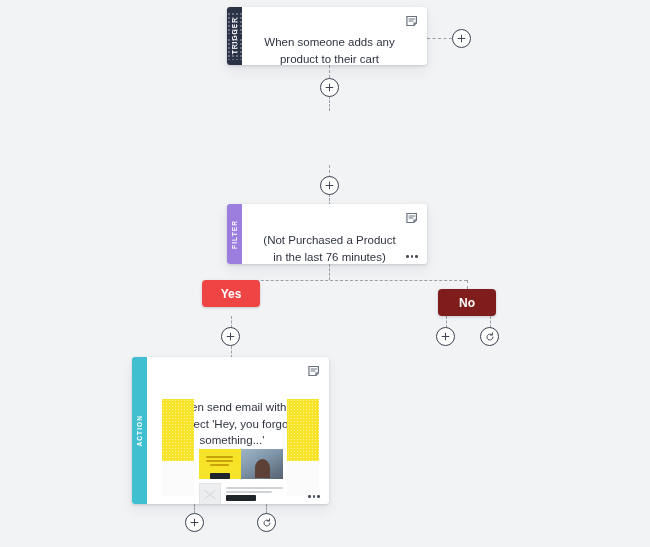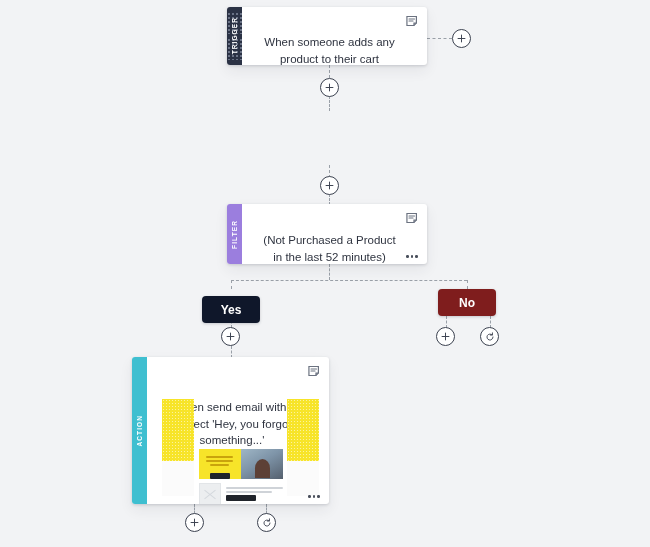--- a/index.html
+++ b/index.html
@@ -248,35 +248,35 @@
       <span class="tab-label">FILTER</span>
     </div>
     <div class="card-body">
       <span class="note-icon">
         <svg viewBox="0 0 14 14" width="13" height="13">
           <path d="M1 1.6h10.2v7.1l-2.6 2.6H1z" fill="#fff" stroke="#6b7280" stroke-width="1.3"></path>
           <path d="M11.2 8.7H8.6v2.6" fill="none" stroke="#6b7280" stroke-width="1.3"></path>
           <path d="M3.2 4.2h6M3.2 6.4h4.4" stroke="#6b7280" stroke-width="1.1" stroke-linecap="round"></path>
         </svg>
       </span>
-      <div class="card-title">(Not Purchased a Product in the last 52 minutes)</div>
+      <div class="card-title">(Not Purchased a Product in the last 76 minutes)</div>
       <span class="dots-menu">
         <i></i>
           <i></i>
           <i></i>
       </span>
     </div>
   </div>
 
   <div class="vline" style="left:329px; top:264px; height:16px;"></div>
   <div class="hline" style="left:231px; top:280px; width:236px;"></div>
   <div class="vline" style="left:231px; top:280px; height:9px;"></div>
   <div class="vline" style="left:467px; top:280px; height:9px;"></div>
 
-  <div class="branch-btn" style="left:202px; top:296px; background:#0f172a;">
+  <div class="branch-btn" style="left:202px; top:280px; background:#ef4444;">
     <span>Yes</span>
   </div>
   <div class="branch-btn" style="left:438px; top:289px; background:#7f1d1d;">
     <span>No</span>
   </div>
 
   <div class="vline" style="left:231px; top:316px; height:12px;"></div>
   <div class="conn-btn" style="left:221px; top:327px;">
     <svg viewBox="0 0 12 12" width="9" height="9">
       <path d="M6 1.4v9.2M1.4 6h9.2" stroke="#3c4250" stroke-width="1.3" stroke-linecap="round"></path>

